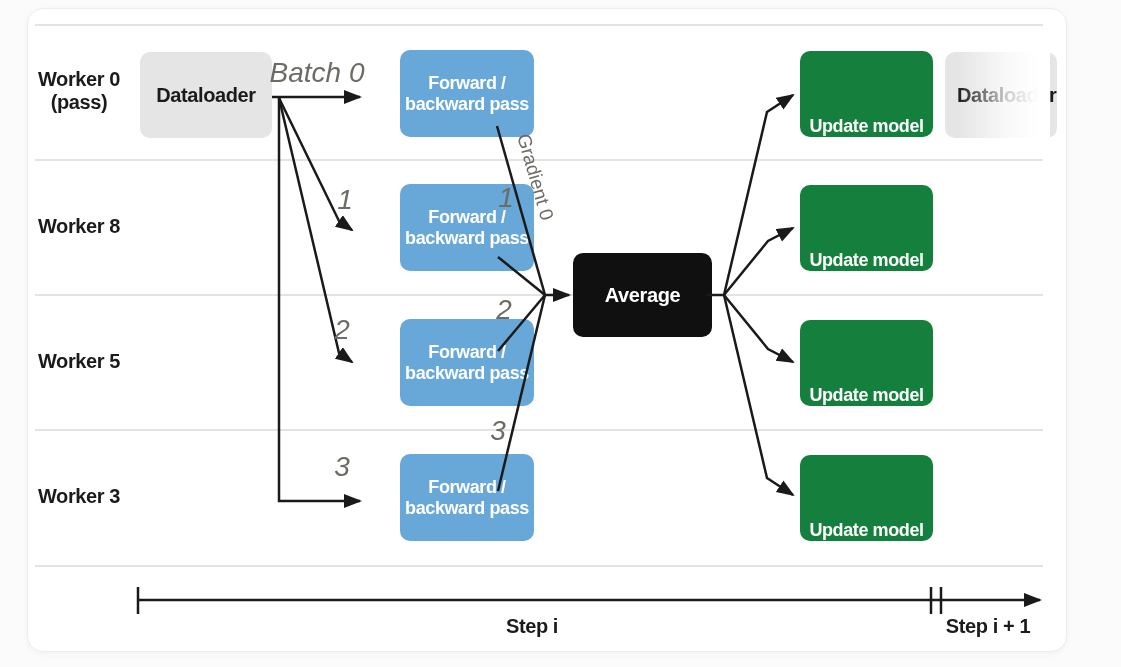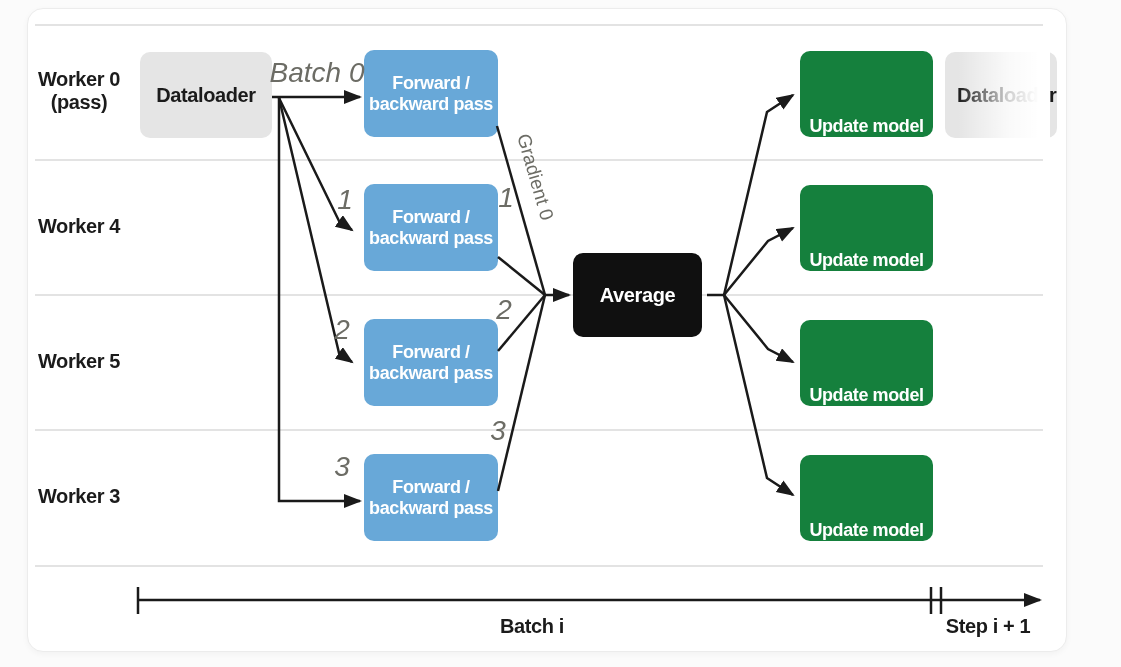--- a/index.html
+++ b/index.html
@@ -14,21 +14,21 @@
     position:absolute;left:27px;top:8px;width:1038px;height:642px;
     background:#ffffff;border:1.5px solid #ececec;border-radius:16px;
     box-shadow:0 2px 6px rgba(0,0,0,0.04);
   }
   svg.layer{position:absolute;left:0;top:0;width:1121px;height:667px;pointer-events:none;}
   .box{
     position:absolute;display:flex;align-items:center;justify-content:center;
     border-radius:10px;text-align:center;
     font-weight:700;letter-spacing:-0.4px;
   }
-  .box.blue{background:#68a8d8;color:#ffffff;font-size:18px;line-height:21px;}
+  .box.blue{background:#68a8d8;color:#ffffff;font-size:18px;line-height:21px;margin-left:36px;}
   .box.red{background:#15803d;color:#ffffff;font-size:18px;align-items:flex-end;}
   .box.gray{background:#e5e5e5;color:#1b1b1b;font-size:20px;}
   .box.black{background:#101010;color:#ffffff;font-size:20px;}
   .worker-label{
     position:absolute;left:38px;color:#1b1b1b;font-size:20px;font-weight:700;
     letter-spacing:-0.4px;line-height:23px;white-space:nowrap;text-align:center;
   }
   .edge-label{
     position:absolute;color:#6c6c65;font-size:28px;font-style:italic;
     font-weight:400;text-align:center;white-space:nowrap;
@@ -74,21 +74,21 @@
       <line x1="931" y1="587" x2="931" y2="614"></line>
       <line x1="941" y1="587" x2="941" y2="614"></line>
     </g>
   </svg>
 
   <div class="worker-label" style="top:68px">
     <div>Worker 0</div>
     <div>(pass)</div>
   </div>
   <div class="worker-label" style="top:215px">
-    <div>Worker 4</div>
+    <div>Worker 8</div>
   </div>
   <div class="worker-label" style="top:350px">
     <div>Worker 5</div>
   </div>
   <div class="worker-label" style="top:485px">
     <div>Worker 3</div>
   </div>
 
   <div class="box gray" style="left:140px;top:52px;width:132px;height:86px">
     <span>Dataloader</span>
@@ -100,21 +100,21 @@
   <div class="box blue" style="left:364px;top:184px;width:134px;height:87px">
     <span><span>Forward /</span><br><span>backward pass</span></span>
   </div>
   <div class="box blue" style="left:364px;top:319px;width:134px;height:87px">
     <span><span>Forward /</span><br><span>backward pass</span></span>
   </div>
   <div class="box blue" style="left:364px;top:454px;width:134px;height:87px">
     <span><span>Forward /</span><br><span>backward pass</span></span>
   </div>
 
-  <div class="box black" style="left:573px;top:253px;width:129px;height:84px">
+  <div class="box black" style="left:573px;top:253px;width:139px;height:84px">
     <span>Average</span>
   </div>
 
   <div class="box red" style="left:800px;top:51px;width:133px;height:86px">
     <span>Update model</span>
   </div>
   <div class="box red" style="left:800px;top:185px;width:133px;height:86px">
     <span>Update model</span>
   </div>
   <div class="box red" style="left:800px;top:320px;width:133px;height:86px">
@@ -153,16 +153,16 @@
   <div class="edge-label" style="left:317px;top:73px">Batch 0</div>
   <div class="edge-label" style="left:345px;top:200px">1</div>
   <div class="edge-label" style="left:342px;top:330px">2</div>
   <div class="edge-label" style="left:342px;top:467px">3</div>
 
   <div class="edge-label upright rot" style="left:535px;top:177px">Gradient 0</div>
   <div class="edge-label" style="left:506px;top:198px">1</div>
   <div class="edge-label" style="left:504px;top:310px">2</div>
   <div class="edge-label" style="left:498px;top:431px">3</div>
 
-  <div class="step-label" style="left:532px;top:615px">Batch i</div>
+  <div class="step-label" style="left:532px;top:615px">Step i</div>
   <div class="step-label" style="left:988px;top:615px">Step i + 1</div>
 
 </div>
 
 </body></html>

